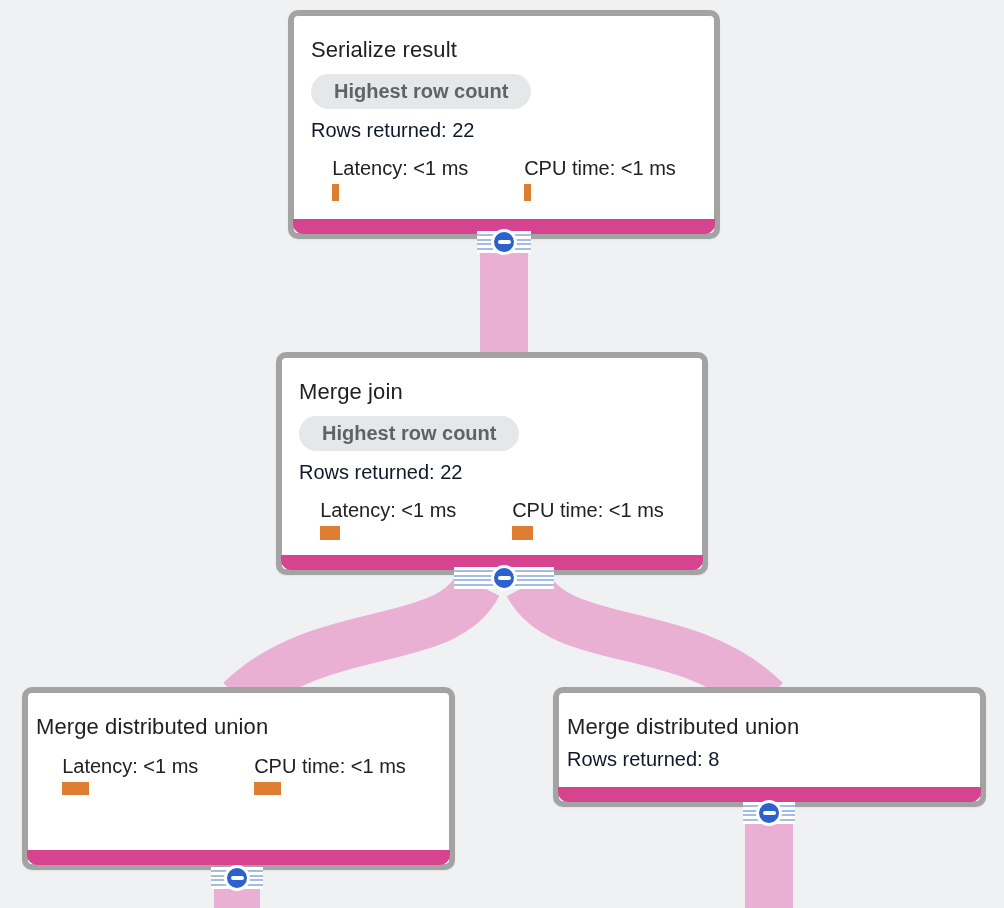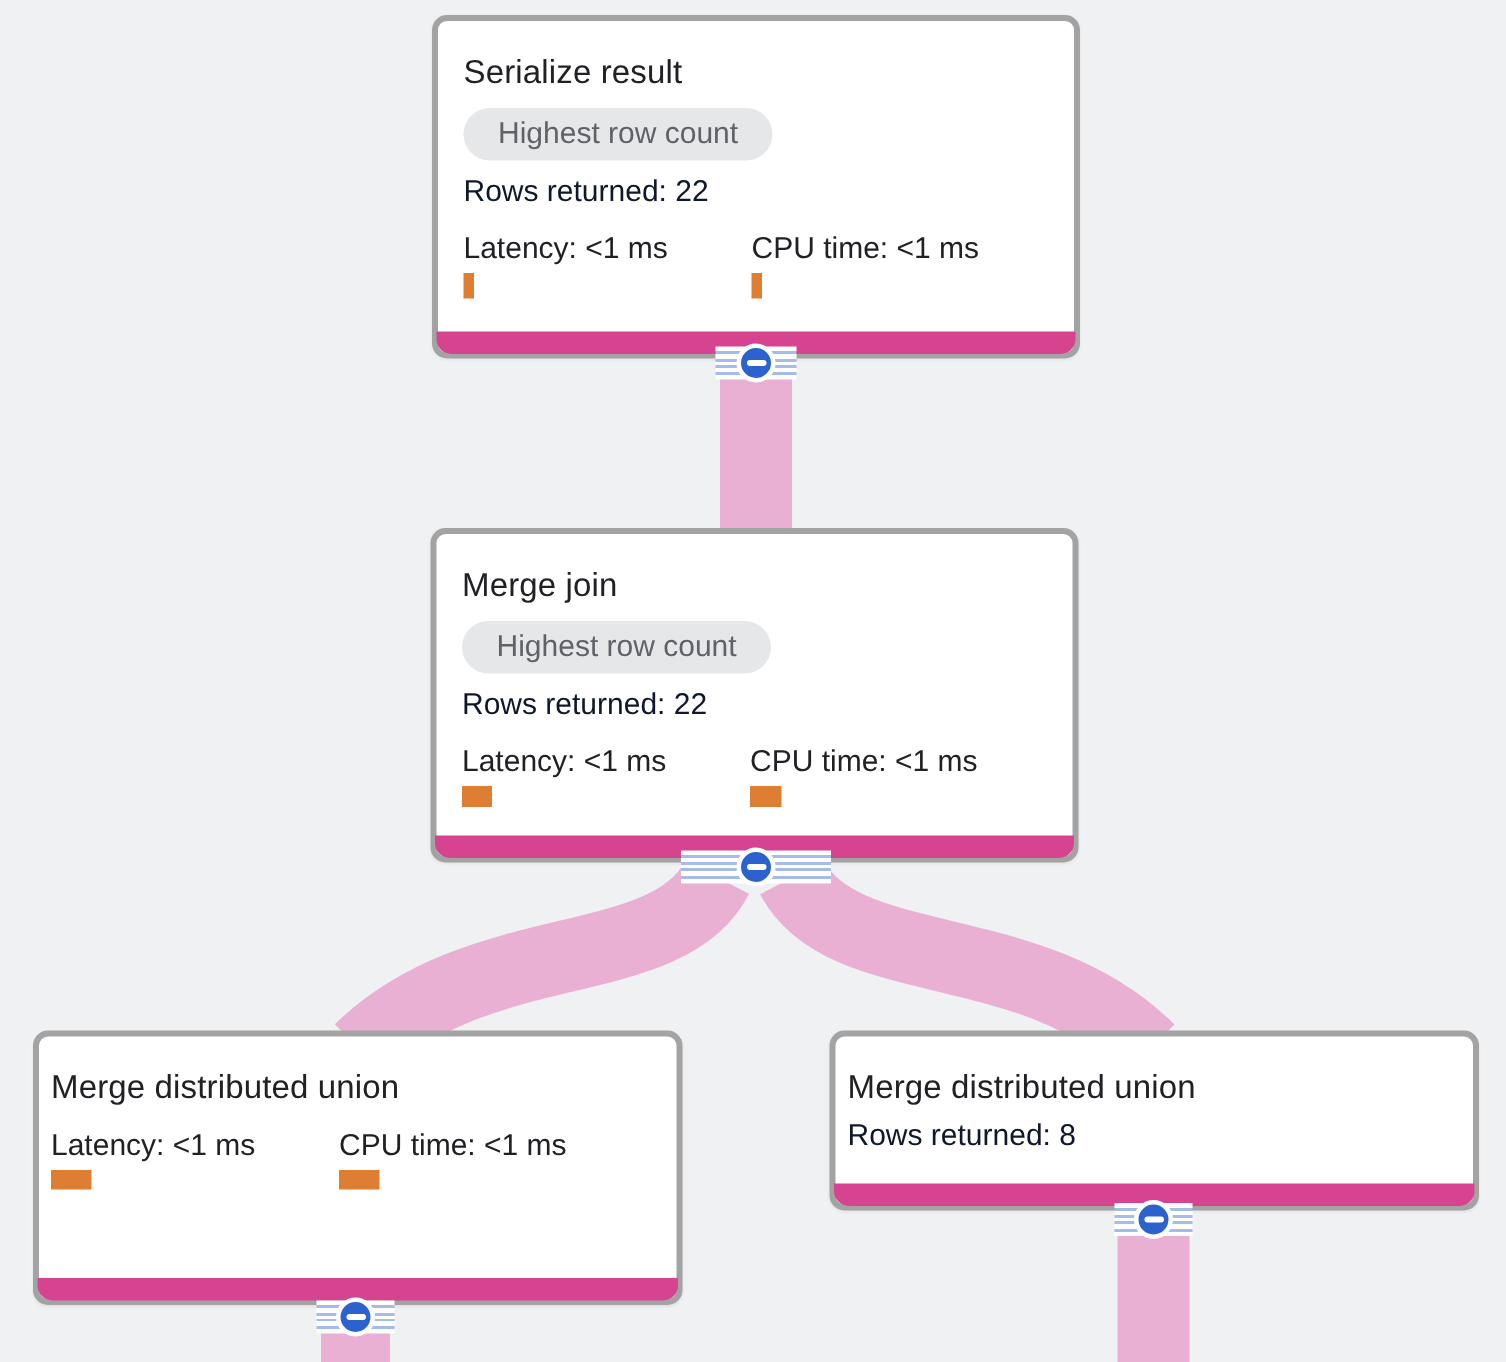--- a/index.html
+++ b/index.html
@@ -22,26 +22,26 @@
   }
   .flow-fill   { fill: #eab0d3; }
   .flow-stroke { fill: none; stroke: #eab0d3; stroke-width: 48; }
 
   
   .card {
     position: absolute;
     z-index: 2;
     box-sizing: border-box;
     background: #ffffff;
-    border: 4px solid #a3a3a3;
+    border: 6px solid #a3a3a3;
     border-radius: 10px;
     box-shadow: 0 1px 2px rgba(60,64,67,.08);
   }
   .card-a { left: 288px; top:  10px; width: 432px; height: 229px; }
-  .card-b { left: 287px; top: 352px; width: 432px; height: 223px; }
+  .card-b { left: 276px; top: 352px; width: 432px; height: 223px; }
   .card-c { left:  22px; top: 687px; width: 433px; height: 183px; }
   .card-d { left: 553px; top: 687px; width: 433px; height: 120px; }
 
   .card-body { padding: 21px 17px 0 17px; }
   .card-c .card-body, .card-d .card-body { padding-left: 8px; }
 
   .accent {
     position: absolute;
     left: -1px; right: -1px; bottom: -1px;
     height: 15px;
@@ -60,32 +60,33 @@
   .badge {
     display: inline-flex;
     align-items: center;
     margin-top: 11px;
     height: 35px;
     padding: 0 23px;
     border-radius: 18px;
     background: #e6e7e9;
     color: #5f6368;
     font-size: 20px;
-    font-weight: 400;
+    font-weight: 700;
   }
   .rows {
     margin-top: 9px;
     font-size: 20px;
     line-height: 24px;
     color: #0f172a;
   }
   .card-c .rows, .card-d .rows { margin-top: 7px; }
   .metrics {
     display: flex;
     margin-top: 14px;
+    justify-content: center;
   }
   .metric { width: 192px; }
   .metric:last-child { width: auto; }
   .metric-label {
     font-size: 20px;
     line-height: 24px;
     color: #202124;
   }
   .bar {
     margin-top: 4px;

